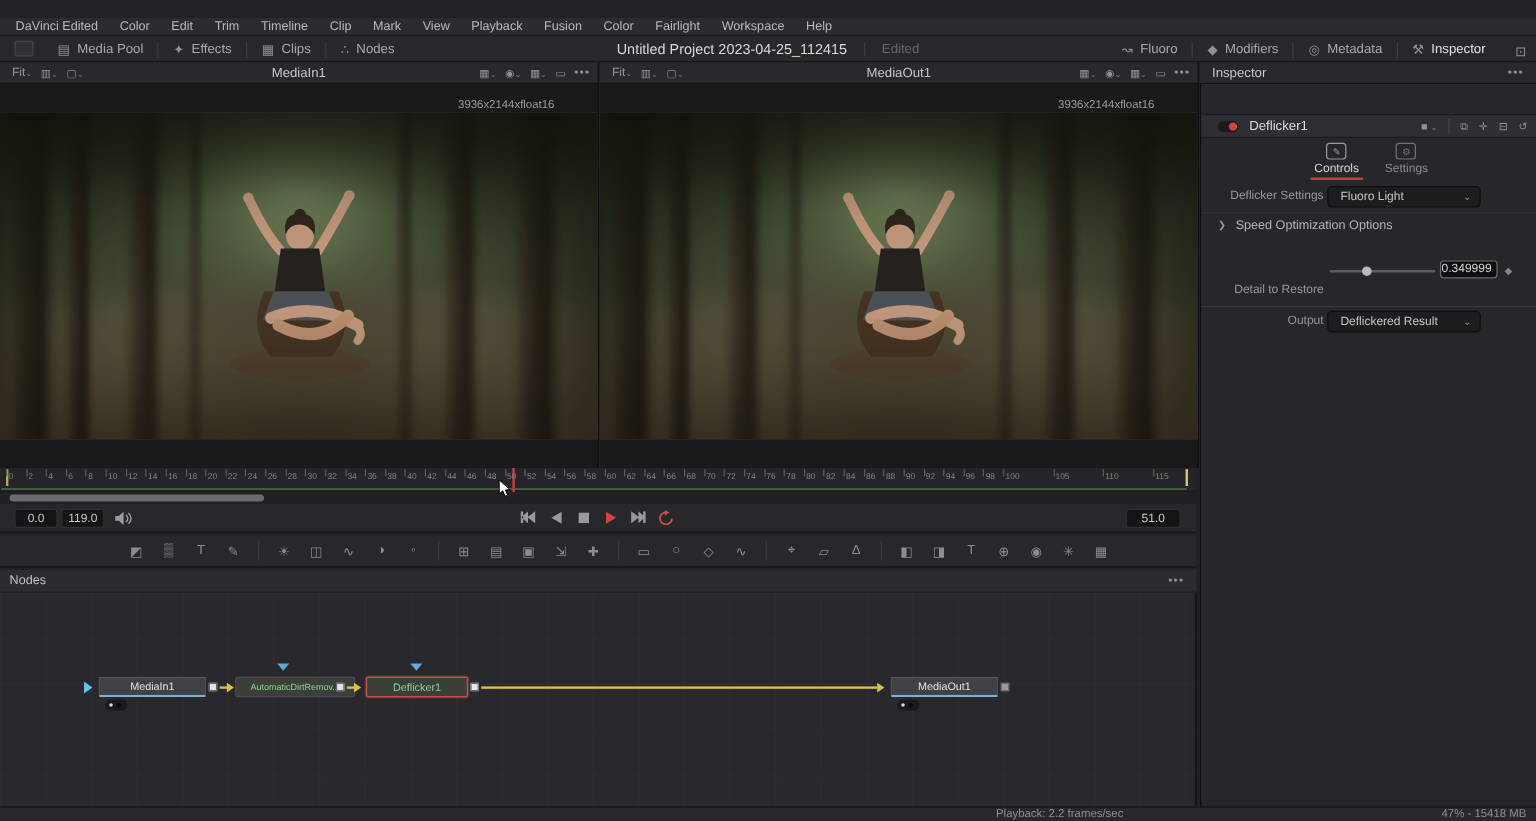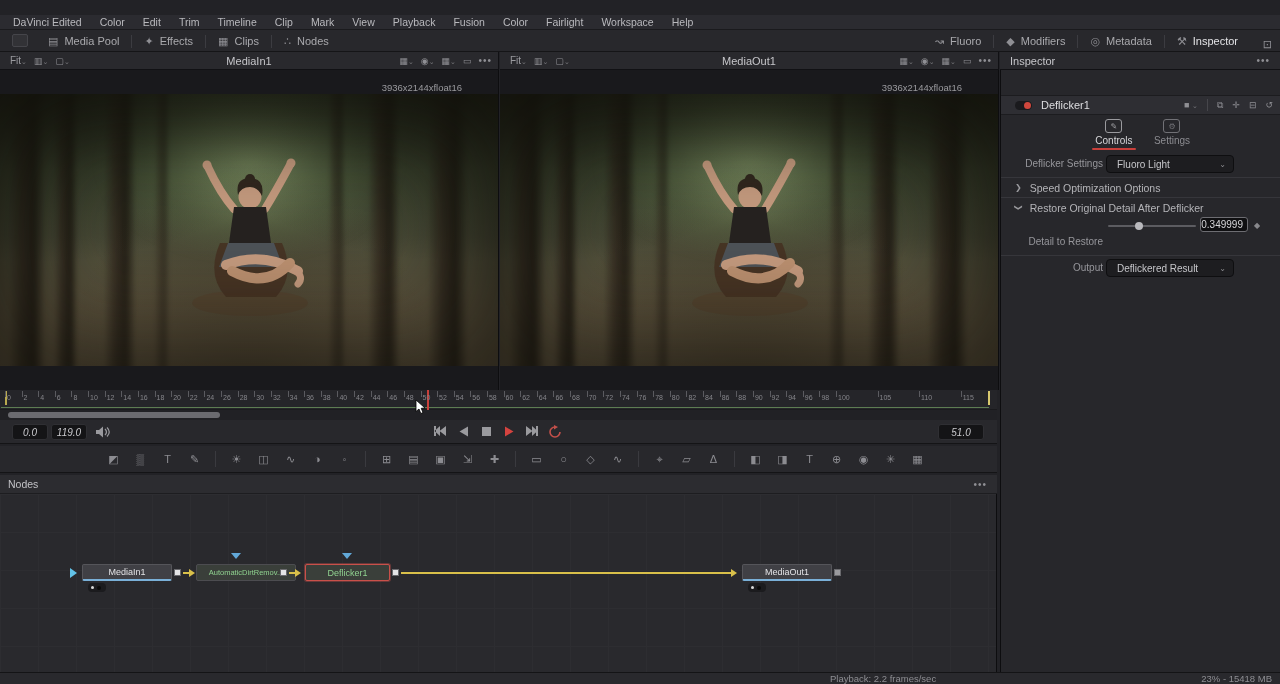--- a/index.html
+++ b/index.html
@@ -112,21 +112,21 @@
   .tick { position:absolute; top:1px; width:1px; height:6px; background:#5b5b60; }
   .tick-label { position:absolute; top:4px; color:#85858a; font-size:7px; }
   #range-line { position:absolute; left:1px; top:17px; width:988px; height:1px; background:#5d7c52; }
   #start-marker { position:absolute; left:5px; top:1px; width:2px; height:14px; background:#b9a94f; }
   #end-marker { position:absolute; left:988px; top:1px; width:2px; height:14px; background:#d8c86e; }
   #playhead { position:absolute; left:427px; top:0; width:2px; height:20px; background:#c9403b; }
   #scroll-row { left:0; top:410px; width:997px; height:10px; background:#212125; }
   #hscroll { position:absolute; left:8px; top:2px; width:212px; height:6px; background:#6b6b70; border-radius:3px; }
 
   
-  #transport { left:0; top:420px; width:997px; height:24px; background:#28282c; border-bottom:1px solid #141416;font-style:italic; }
+  #transport { left:0; top:420px; width:997px; height:24px; background:#28282c; border-bottom:1px solid #141416; }
   .t-field { position:absolute; top:4px; height:16px; background:#141416; border:1px solid #2f2f33; border-radius:3px;
     color:#c9c9cd; font-size:10px; text-align:center; line-height:15px; }
   #t-center { position:absolute; left:433px; top:3px; display:flex; align-items:center; gap:9px; }
   .t-btn { width:14px; height:16px; display:flex; align-items:center; justify-content:center; }
 
   
   #fusion-bar { left:0; top:446px; width:997px; height:27px; background:#28282c; border-bottom:1px solid #141416;
     display:flex; align-items:center; padding-left:100px; }
   .f-icon { width:18px; height:18px; margin:0 4.5px; color:#8c8c91; font-size:11px; display:flex;
     align-items:center; justify-content:center; }
@@ -226,20 +226,24 @@
           <span class="glyph">◎</span>
           <span>Metadata</span>
         </div>
         <div class="tb-sep"></div>
         <div class="tb-btn bright">
           <span class="glyph">⚒</span>
           <span>Inspector</span>
         </div>
       </div>
     <div class="abs" style="right:8px; top:4px"><span style="color:#8f8f94; font-size:11px">⊡</span></div>
+  </div>
+  <div id="project-center" class="abs">
+    <span id="project-title">Untitled Project 2023-04-25_112415</span>
+    <span id="project-edited">Edited</span>
   </div>
 
   <div class="panel-header abs" id="vhead-left">
     <div class="vh-left-ctrls">
       <span class="fit-label"><span>Fit</span><span class="vh-chev">⌄</span></span>
       <span class="vh-ico">▥<span class="vh-chev">⌄</span></span>
       <span class="vh-ico">▢<span class="vh-chev">⌄</span></span>
     </div>
     <div class="vh-title">MediaIn1</div>
     <div class="vh-right-ctrls">
@@ -366,24 +370,20 @@
         <span class="dval">Fluoro Light</span>
         <span class="dchev">⌄</span>
       </div>
     </div>
 
     <div class="section" style="top:107px">
       <span class="chev">❯</span>
       <span>Speed Optimization Options</span>
     </div>
 
-    <div class="section" style="top:127px">
-      <span class="chev" style="transform:rotate(90deg)">❯</span>
-      <span>Restore Original Detail After Deflicker</span>
-    </div>
 
     <div class="insp-row" style="top:146px; height:18px">
       <span class="insp-label" style="top:20px">Detail to Restore</span>
       <div class="slider-track" style="top:9px"></div>
       <div class="slider-handle" style="top:6px"></div>
       <div class="value-box" style="top:1px">0.349999</div>
       <span class="kf-diamond" style="top:5px">◆</span>
     </div>
 
 
@@ -622,19 +622,19 @@
     <div class="node" style="left:742px; width:90px">MediaOut1</div>
     <div class="node-badge" style="left:748px">
         <div class="b1"></div>
         <div class="b2"></div>
       </div>
     <div class="out-square gray" style="left:834px"></div>
   </div>
 
   <div id="statusbar" class="abs">
     <span id="status-playback">Playback: 2.2 frames/sec</span>
-    <span id="status-memory">23% - 15418 MB</span>
+    <span id="status-memory">47% - 15418 MB</span>
   </div>
 
   <svg id="cursor" width="12" height="16">
     <path d="M1,1 L1,12.5 L4,10 L5.8,14.5 L8,13.6 L6.2,9.3 L10,9 Z" fill="#fff" stroke="#000" stroke-width="0.8"></path>
   </svg>
 </div>
 
 </body></html>

